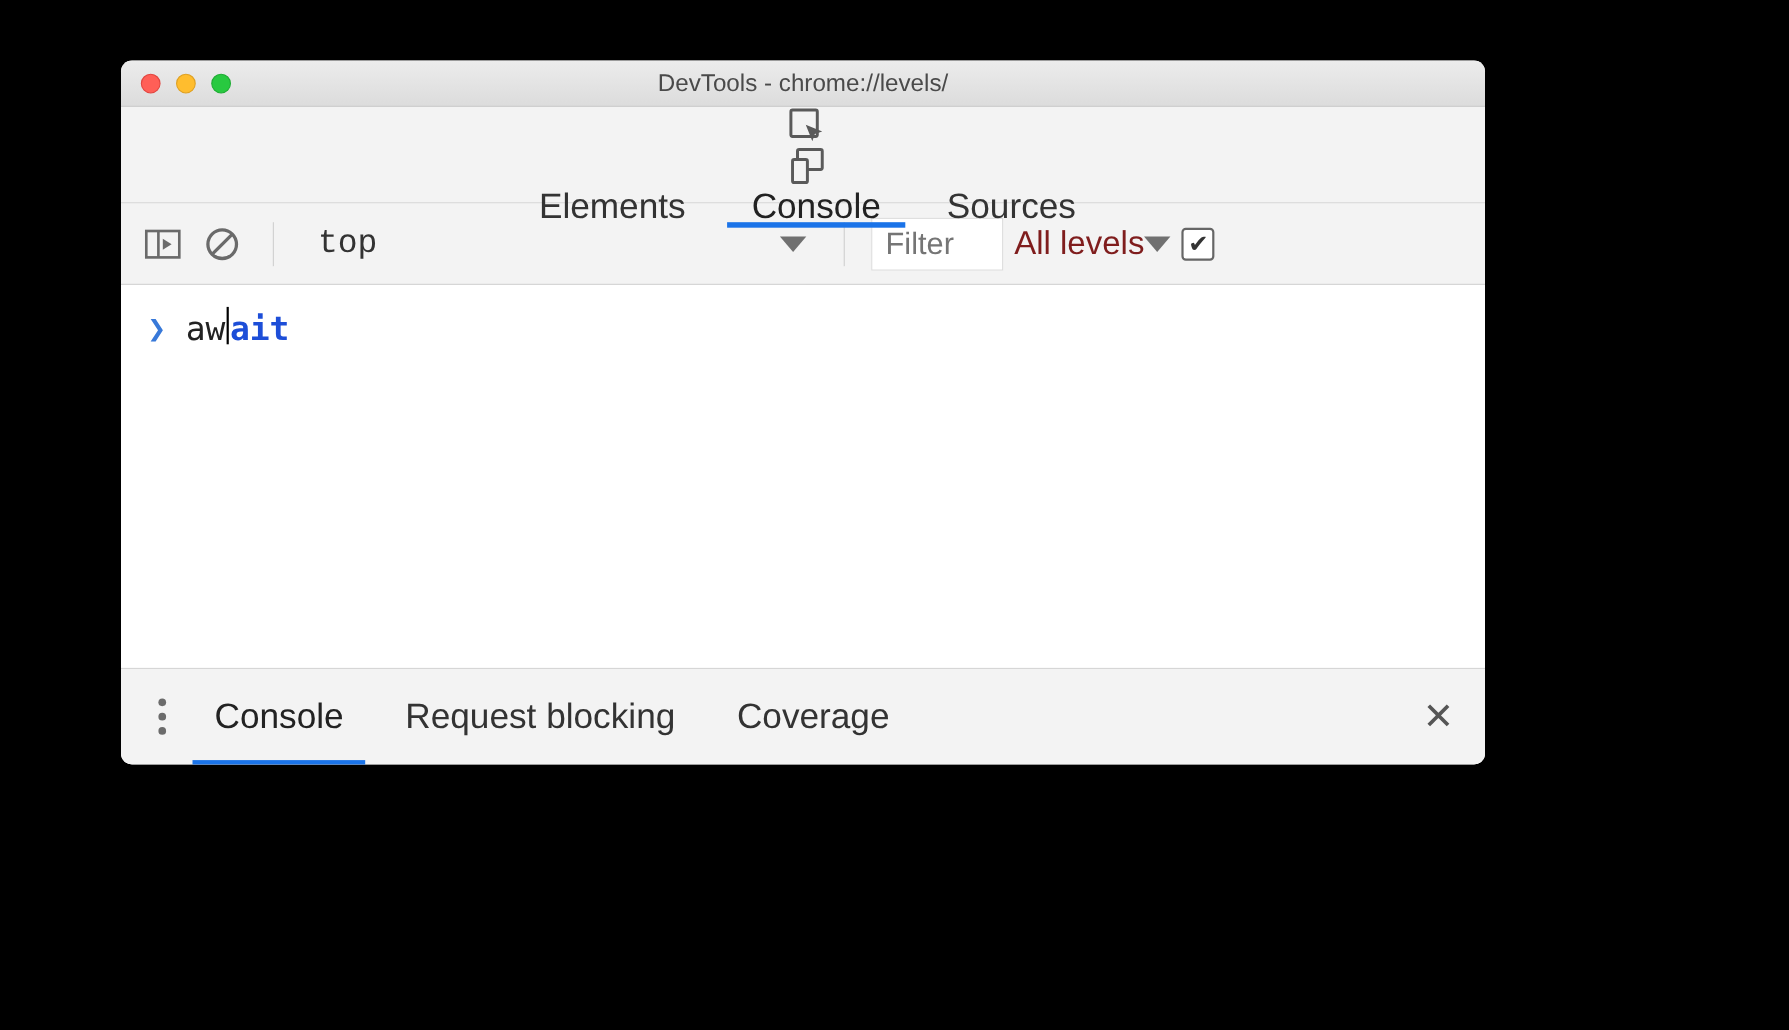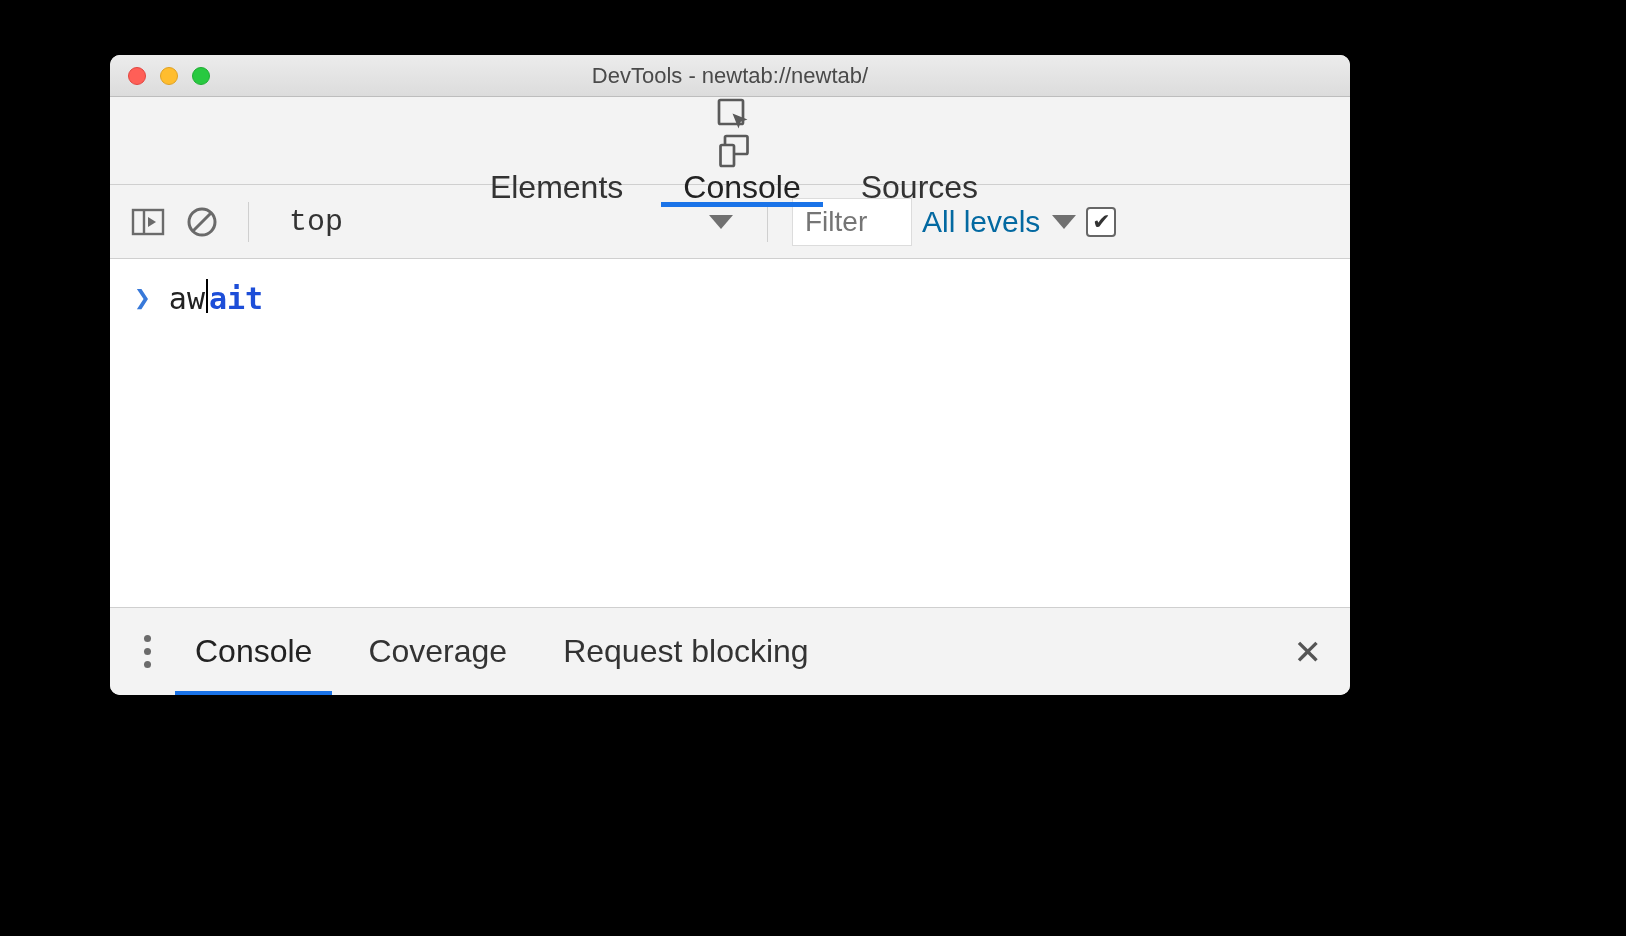--- a/index.html
+++ b/index.html
@@ -147,22 +147,22 @@
   .filter-input {
     width: 120px;
     height: 48px;
     border: 1px solid #dcdcdc;
     background: #fff;
     font-size: 28px;
     color: #0f766e;
     padding: 0 12px;
   }
   .levels {
-    display: flex; align-items: center; gap: 12px;
-    font-size: 30px; color: #0369a1;
+    display: flex; align-items: center; gap: 0;
+    font-size: 30px; color: #7f1d1d;
     cursor: pointer;
     white-space: nowrap;
   }
   .checkbox {
     width: 30px; height: 30px;
     border: 2px solid #666;
     border-radius: 4px;
     display: flex; align-items: center; justify-content: center;
     font-size: 22px; color: #333;
     cursor: pointer;
@@ -213,21 +213,21 @@
 
 <div class="stage">
   <div class="window">
 
     <div class="titlebar">
       <div class="traffic-lights">
         <div class="light red"></div>
         <div class="light yellow"></div>
         <div class="light green"></div>
       </div>
-      <div class="title-text">DevTools - newtab://newtab/</div>
+      <div class="title-text">DevTools - chrome://levels/</div>
     </div>
 
     <div class="tabstrip">
       <div class="icon-btn">
         <svg width="36" height="36" viewBox="0 0 24 24" fill="none" stroke="currentColor" stroke-width="1.8">
           <rect x="2" y="2" width="16" height="16" rx="1"></rect>
           <path d="M11 11 L21 15 L16.5 16.5 L15 21 Z" fill="currentColor" stroke="none"></path>
         </svg>
       </div>
       <div class="icon-btn">
@@ -311,24 +311,24 @@
       <div class="kebab">
         <span></span>
           <span></span>
           <span></span>
       </div>
       <div class="tabs">
         <div class="tab active">
           <span>Console</span>
         </div>
         <div class="tab">
+          <span>Request blocking</span>
+        </div>
+        <div class="tab">
           <span>Coverage</span>
-        </div>
-        <div class="tab">
-          <span>Request blocking</span>
         </div>
       </div>
       <div class="spacer"></div>
       <div class="drawer-close">✕</div>
     </div>
 
   </div>
 </div>
 
 </body></html>

